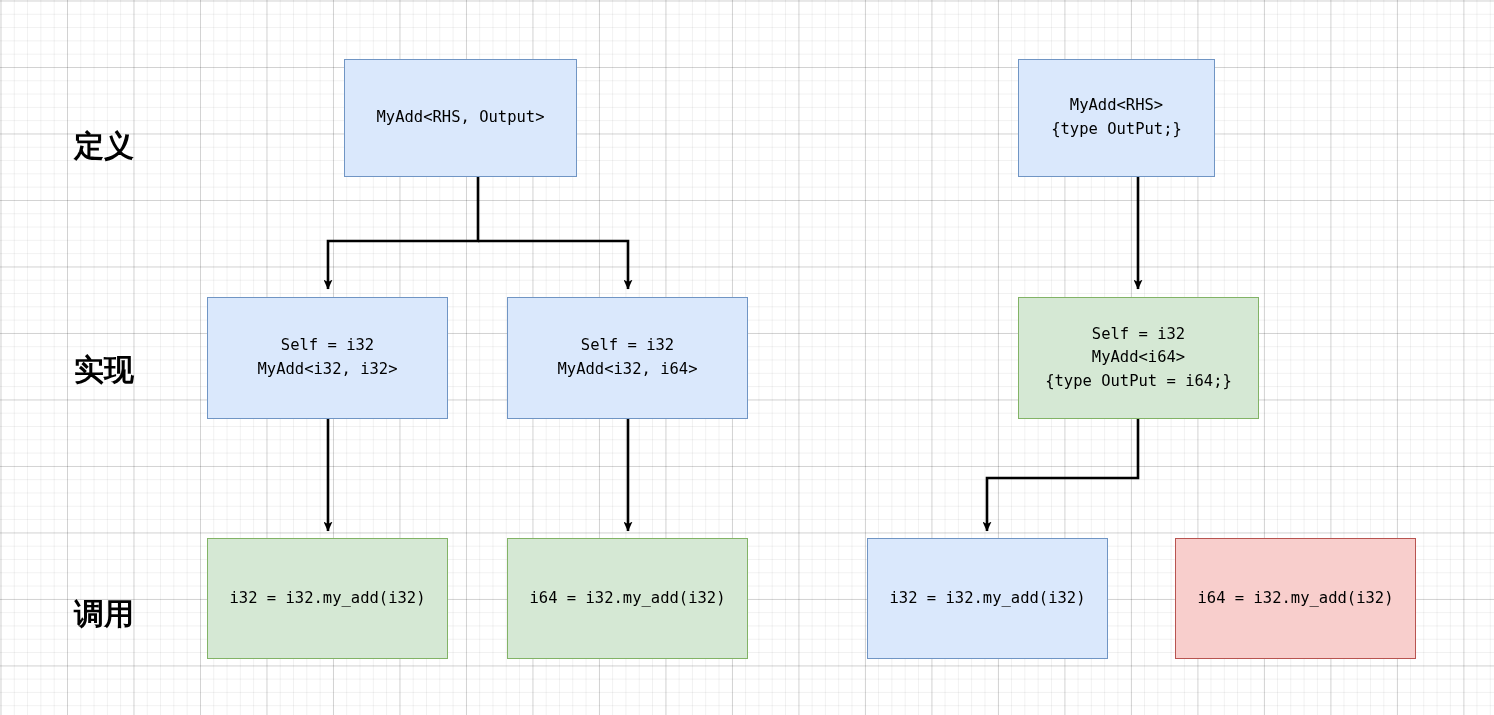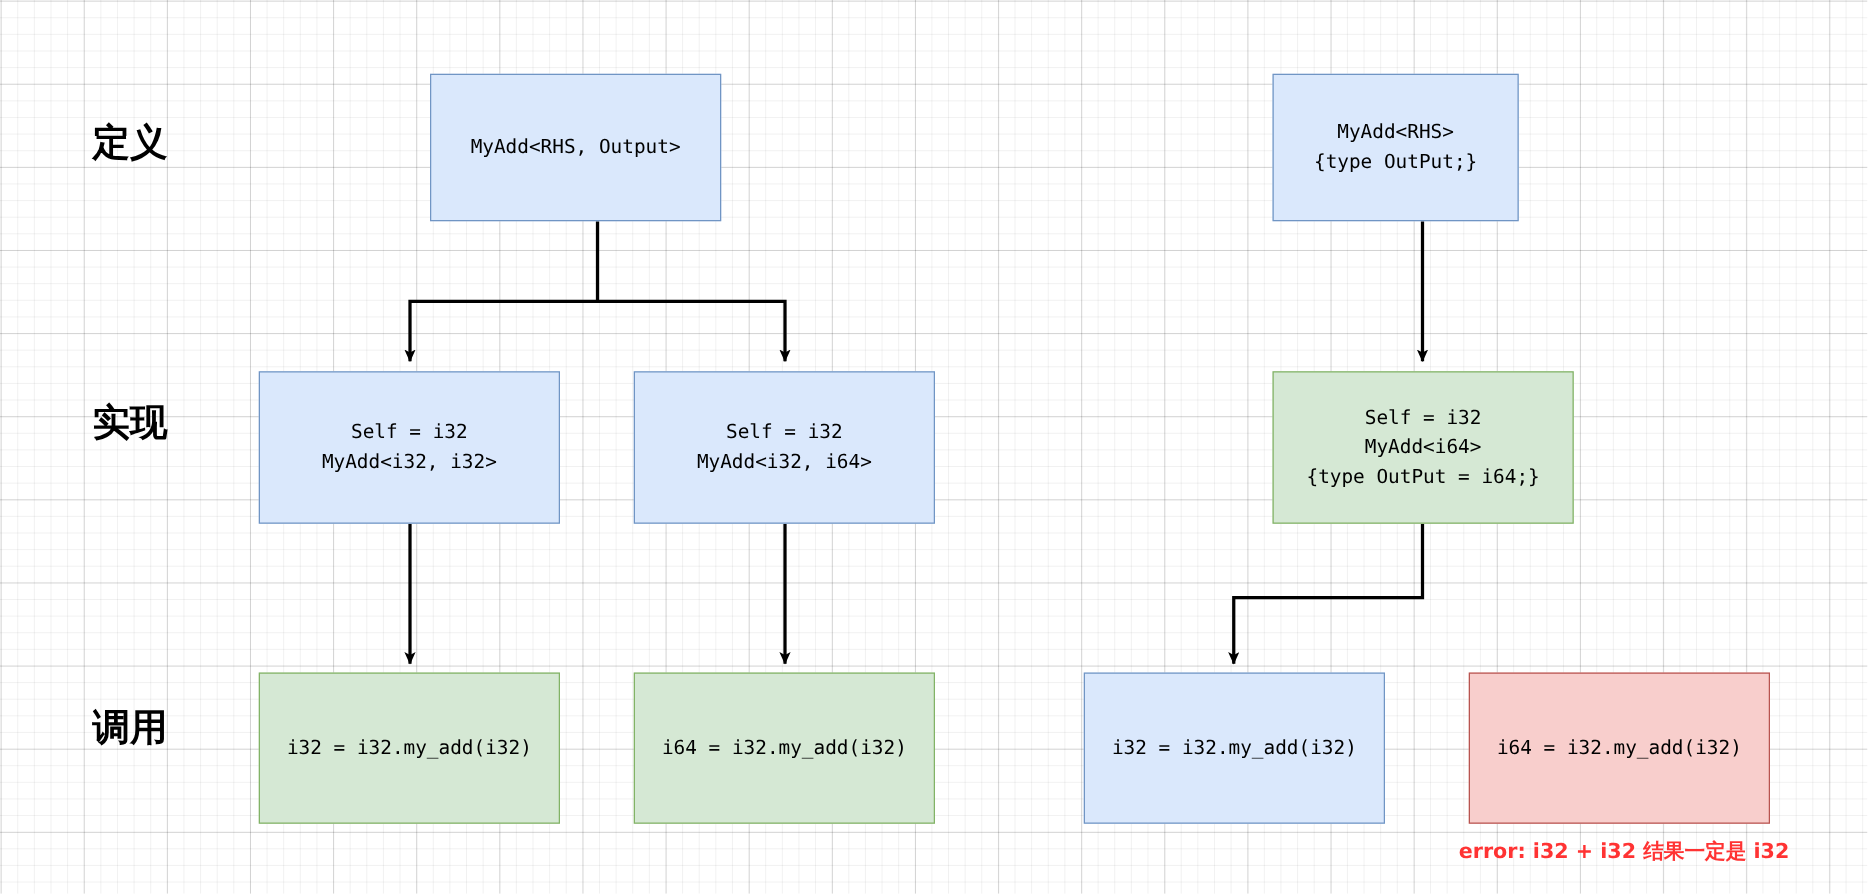--- a/index.html
+++ b/index.html
@@ -31,20 +31,21 @@
   }
 
   .row-label {
     position: absolute;
     font-family: "DejaVu Sans", sans-serif;
     font-weight: bold;
     font-size: 30px;
     line-height: 1;
     color: #000000;
     white-space: nowrap;
+    margin-top: 31px;
   }
 
   .node {
     position: absolute;
     box-sizing: border-box;
     border-width: 1.6px;
     border-style: solid;
     display: flex;
     align-items: center;
     justify-content: center;
@@ -141,15 +142,14 @@
   </div>
 
   <div class="node blue" style="left:867px; top:538px; width:241px; height:121px;">
     <span class="node-text">i32 = i32.my_add(i32)</span>
   </div>
 
   <div class="node red" style="left:1175px; top:538px; width:241px; height:121px;">
     <span class="node-text">i64 = i32.my_add(i32)</span>
   </div>
 
-  <div class="error-note" style="left:1167px; top:670px;">error: i32 + i32 结果一定是 i32</div>
 
 </div>
 
 </body></html>

